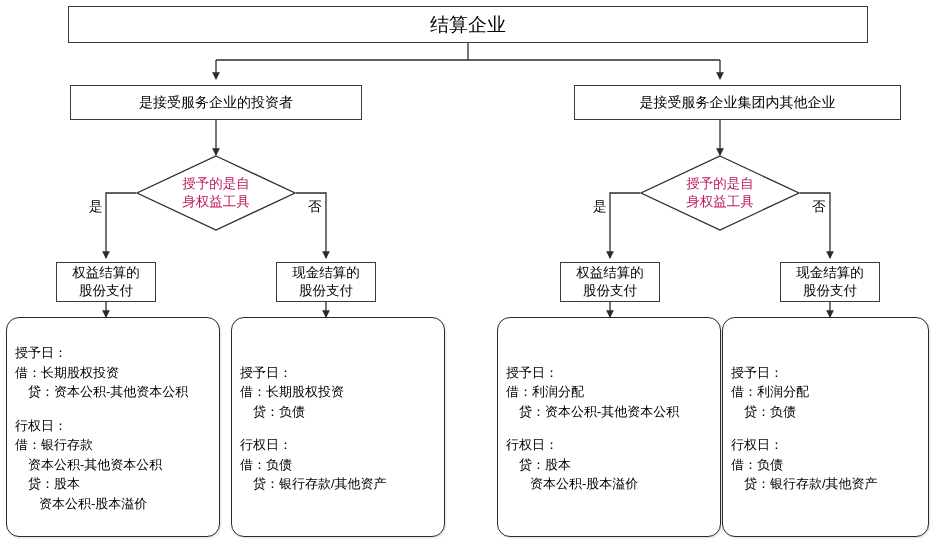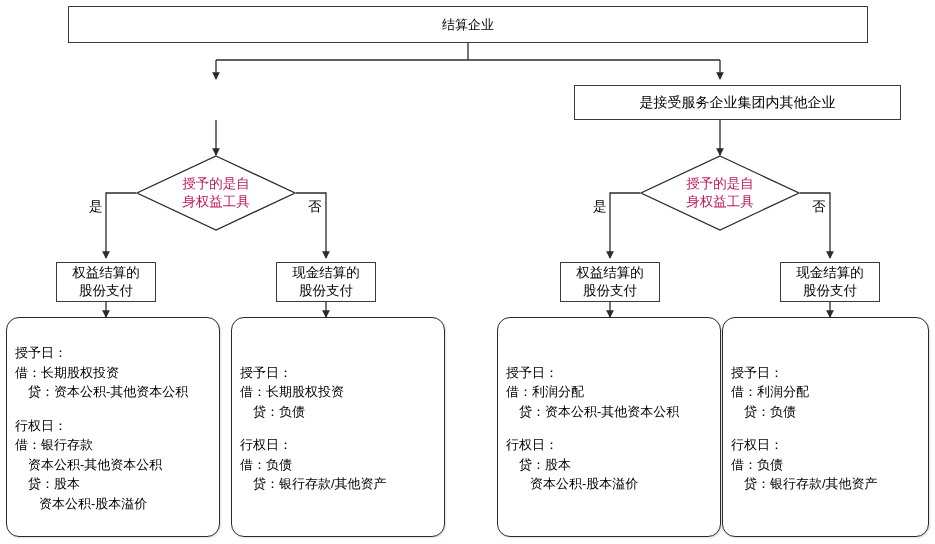--- a/index.html
+++ b/index.html
@@ -30,21 +30,21 @@
     background: #ffffff;
     border: 1.3px solid #3a3a3a;
     display: flex;
     align-items: center;
     justify-content: center;
     text-align: center;
     line-height: 1.35;
     color: #000;
   }
   .rect-title {
-    font-size: 13px;
+    font-size: 19px;
   }
   .rect-lvl2 {
     font-size: 14px;
   }
   .rect-proc {
     font-size: 13.5px;
     flex-direction: column;
   }
   .rect-proc .ln { display: block; }
   .roundbox {
@@ -125,20 +125,23 @@
       <path d="M326,302 L326,317" marker-end="url(#arrow)"></path>
       <path d="M610,302 L610,317" marker-end="url(#arrow)"></path>
       <path d="M830,302 L830,317" marker-end="url(#arrow)"></path>
     </g>
   </svg>
 
   <div class="node rect-title" style="left:68px; top:6px; width:800px; height:37px;">
     <span>结算企业</span>
   </div>
 
+  <div class="node rect-lvl2" style="left:70px; top:85px; width:292px; height:35px;">
+    <span>是接受服务企业的投资者</span>
+  </div>
 
   <div class="node rect-lvl2" style="left:574px; top:85px; width:327px; height:35px;">
     <span>是接受服务企业集团内其他企业</span>
   </div>
 
   <div class="diamond-wrap" style="left:136px; top:155px; width:160px; height:76px;">
     <svg width="160" height="76" viewBox="0 0 160 76">
       <polygon points="80,1 159,38 80,75 1,38" fill="#ffffff" stroke="#2b2b2b" stroke-width="1.3"></polygon>
     </svg>
     <div class="diamond-label">

